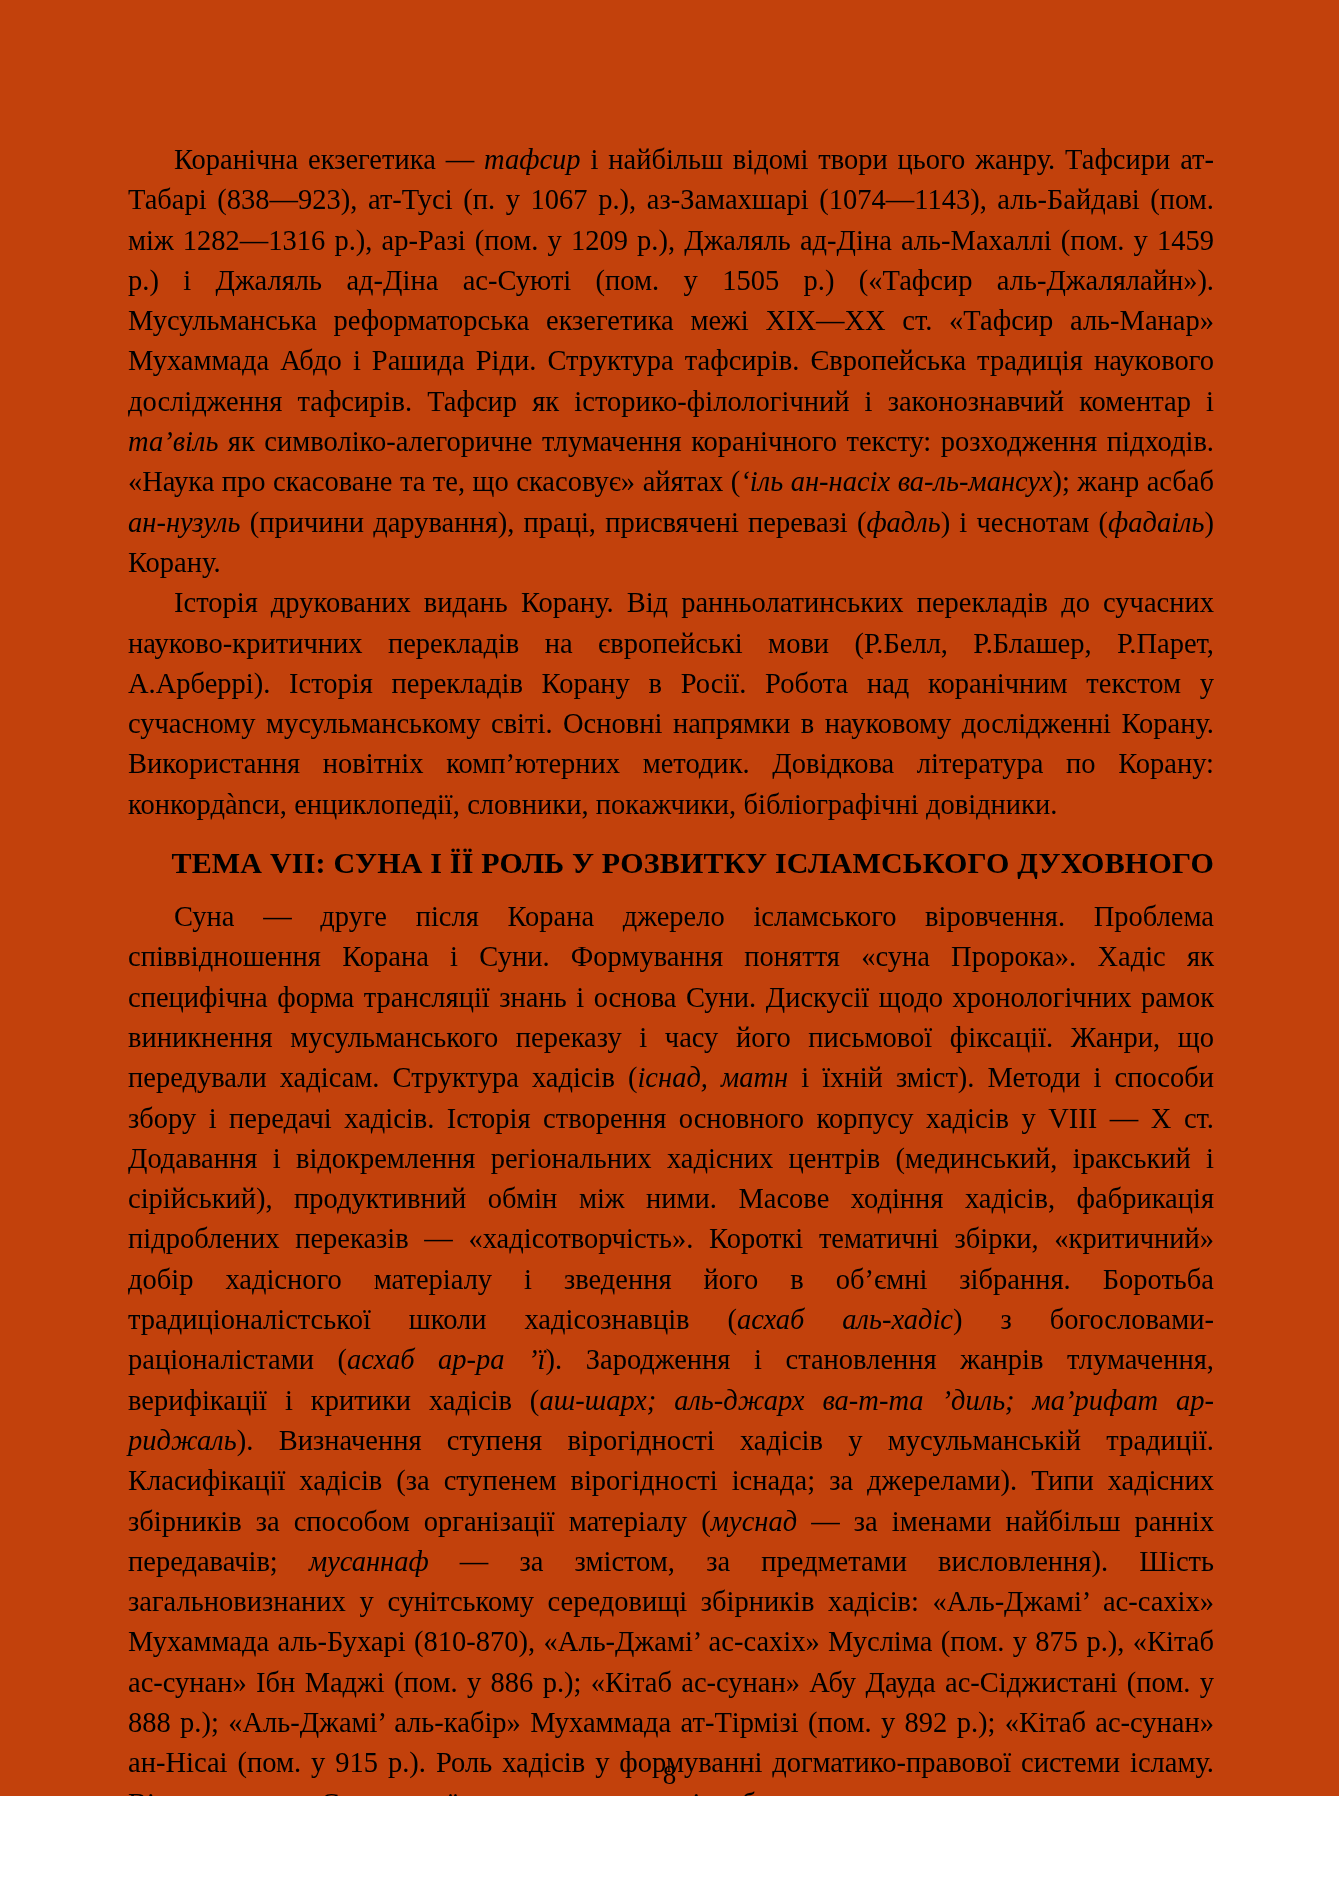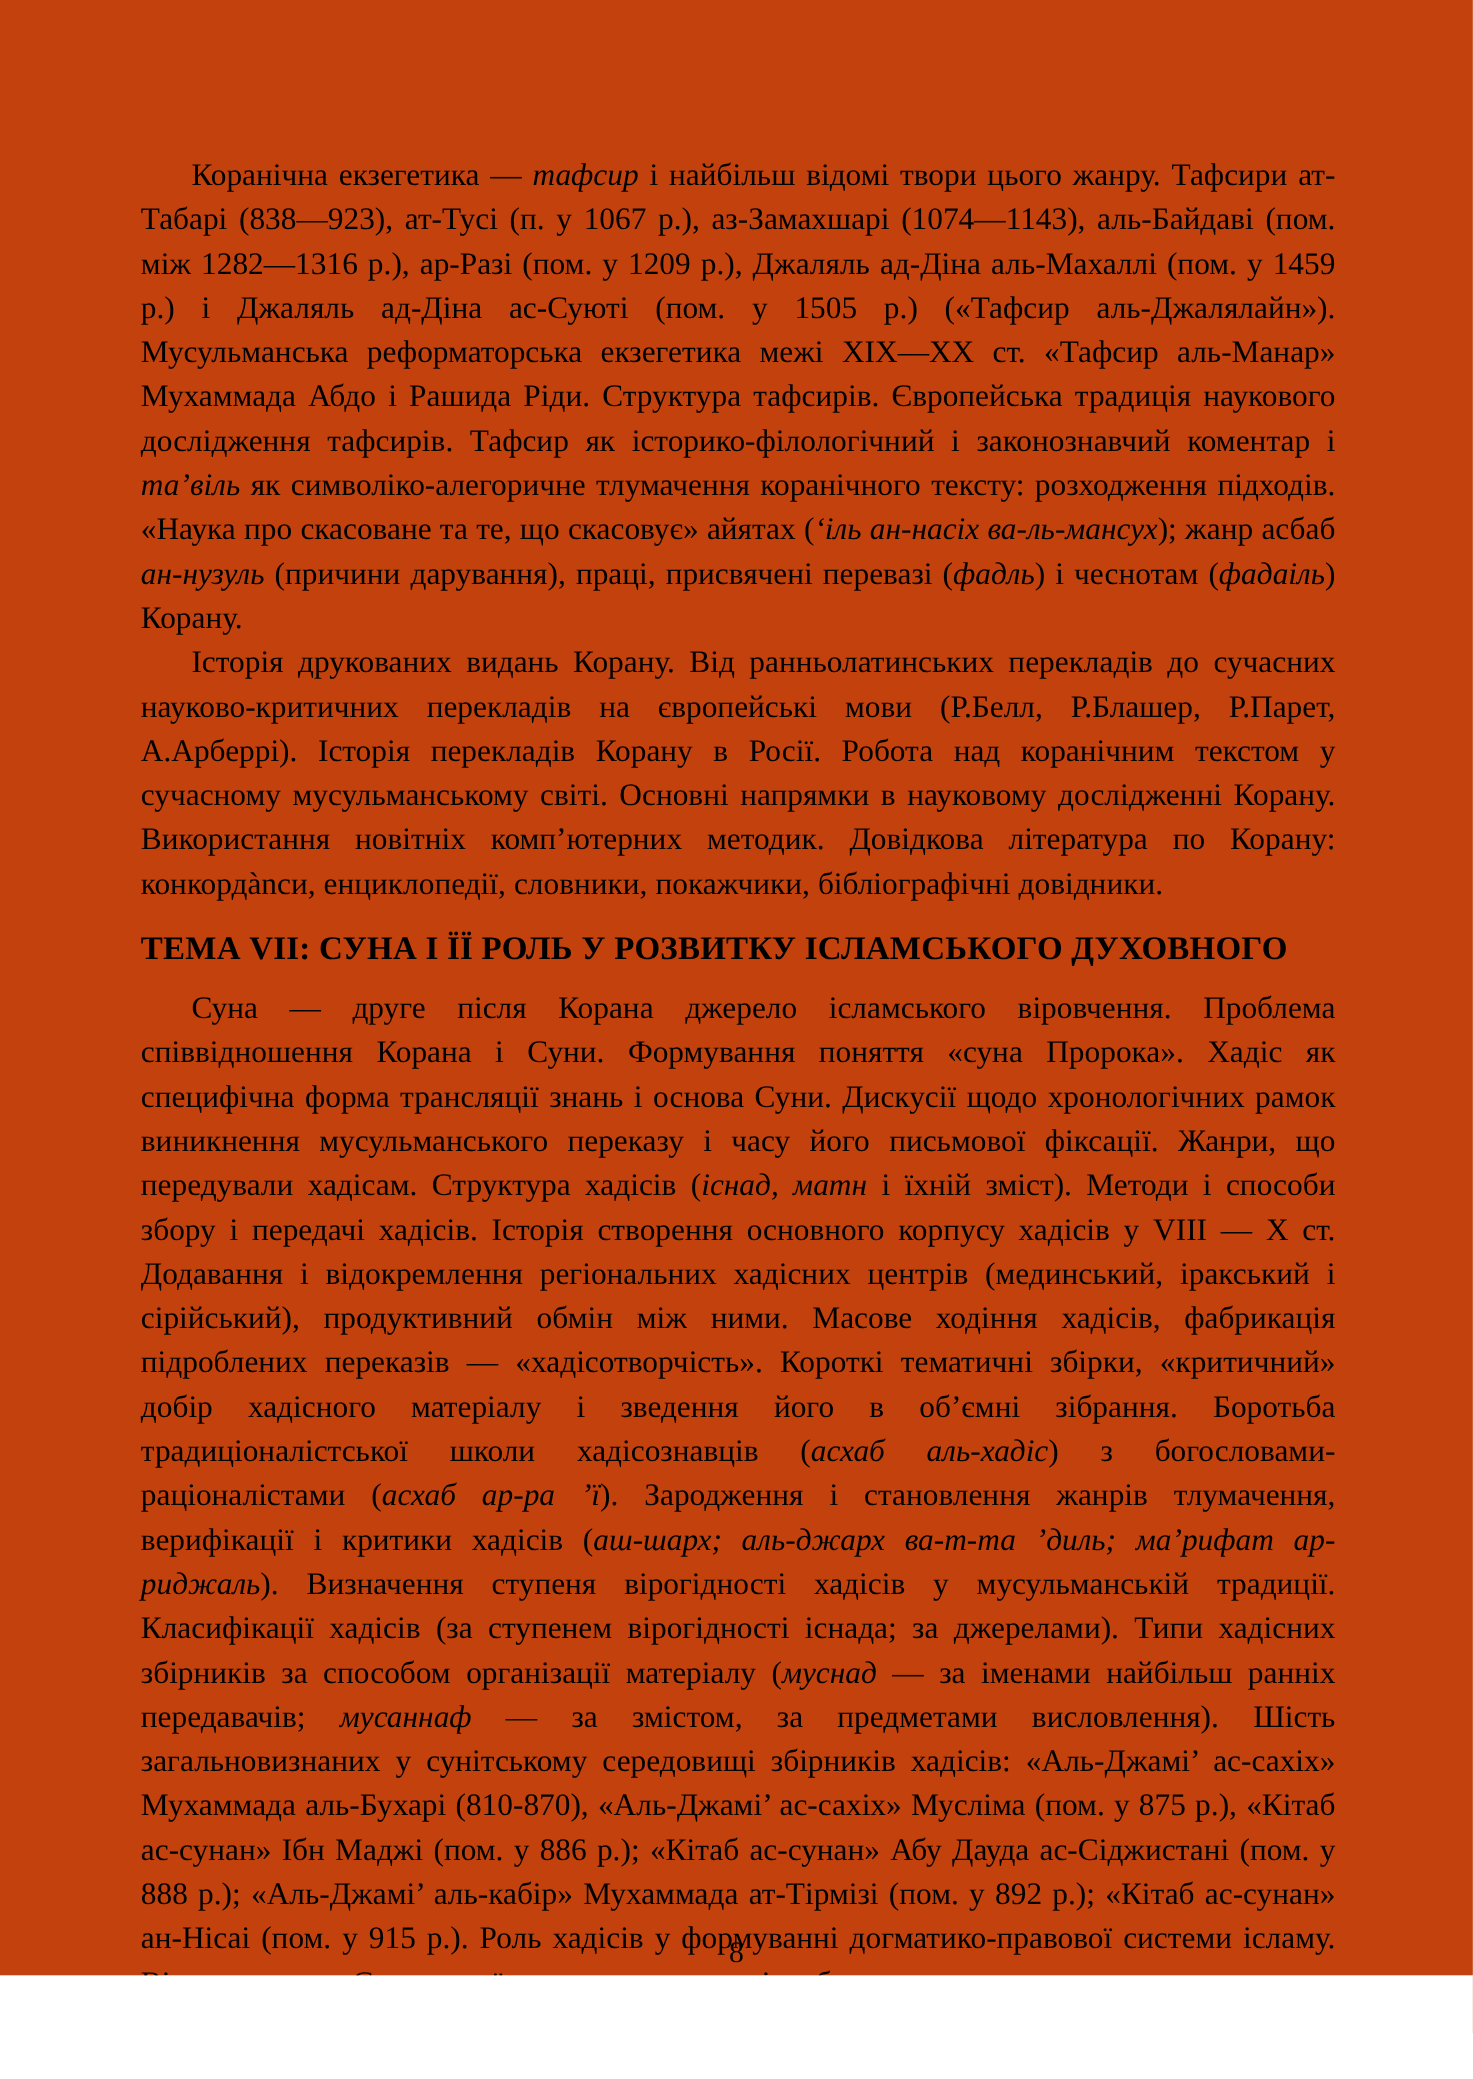--- a/index.html
+++ b/index.html
@@ -34,21 +34,21 @@
     -webkit-hyphens: manual;
     word-spacing: 0.2px;
   }
   h2.section-heading {
     margin: 18px 0 14px 0;
     font-family: "Liberation Serif", "DejaVu Serif", serif;
     font-size: 30px;
     line-height: 40px;
     font-weight: bold;
     color: #000000;
-    text-align: left;
+    text-align: right;
     letter-spacing: 0.2px;
   }
   h2.section-heading .hl2 {
     display: block;
   }
   em, .ital {
     font-style: italic;
   }
   .page-number {
     position: absolute;

